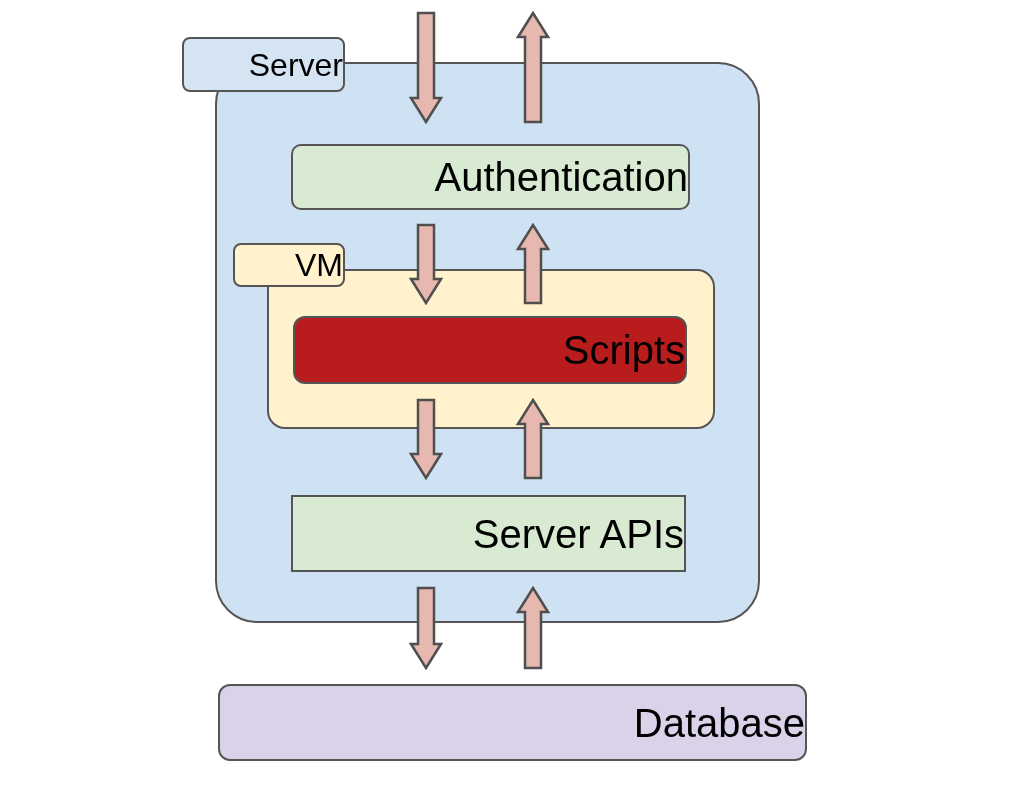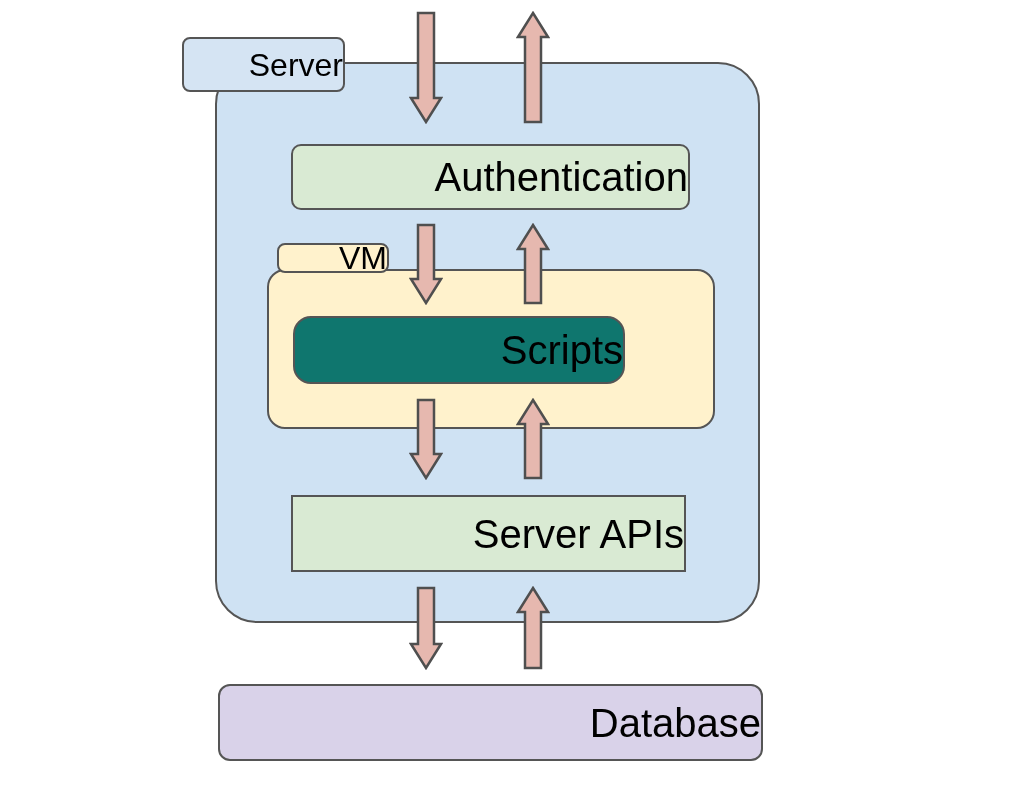--- a/index.html
+++ b/index.html
@@ -32,39 +32,39 @@
   }
   .server-label {
     left: 182px; top: 37px; width: 163px; height: 55px;
     background: #d5e4f3; border-radius: 8px;
   }
   .vm-box {
     left: 267px; top: 269px; width: 448px; height: 160px;
     background: #fff2cc; border-radius: 18px;
   }
   .vm-label {
-    left: 233px; top: 243px; width: 112px; height: 30px;
-    background: #fff2cc; border-radius: 8px; margin-left: 44px;
+    left: 233px; top: 243px; width: 112px; height: 44px;
+    background: #fff2cc; border-radius: 8px;
   }
 
   
   .auth-box {
     left: 291px; top: 144px; width: 399px; height: 66px;
     background: #d9ead3; border-radius: 10px;
   }
   .scripts-box {
-    left: 293px; top: 316px; width: 332px; height: 68px;
-    background: #0f766e; border-radius: 18px;
+    left: 293px; top: 316px; width: 394px; height: 68px;
+    background: #b91c1c; border-radius: 12px;
   }
   .apis-box {
     left: 291px; top: 495px; width: 395px; height: 77px;
     background: #d9ead3; border-radius: 0;
   }
   .db-box {
-    left: 218px; top: 684px; width: 545px; height: 77px;
+    left: 218px; top: 684px; width: 589px; height: 77px;
     background: #d9d2e9; border-radius: 12px;
   }
 
   .arrow { position: absolute; display: block; }
   .arrow polygon {
     fill: #e6b8af;
     stroke: #4f4f4f;
     stroke-width: 2.5;
     stroke-linejoin: miter;
   }

